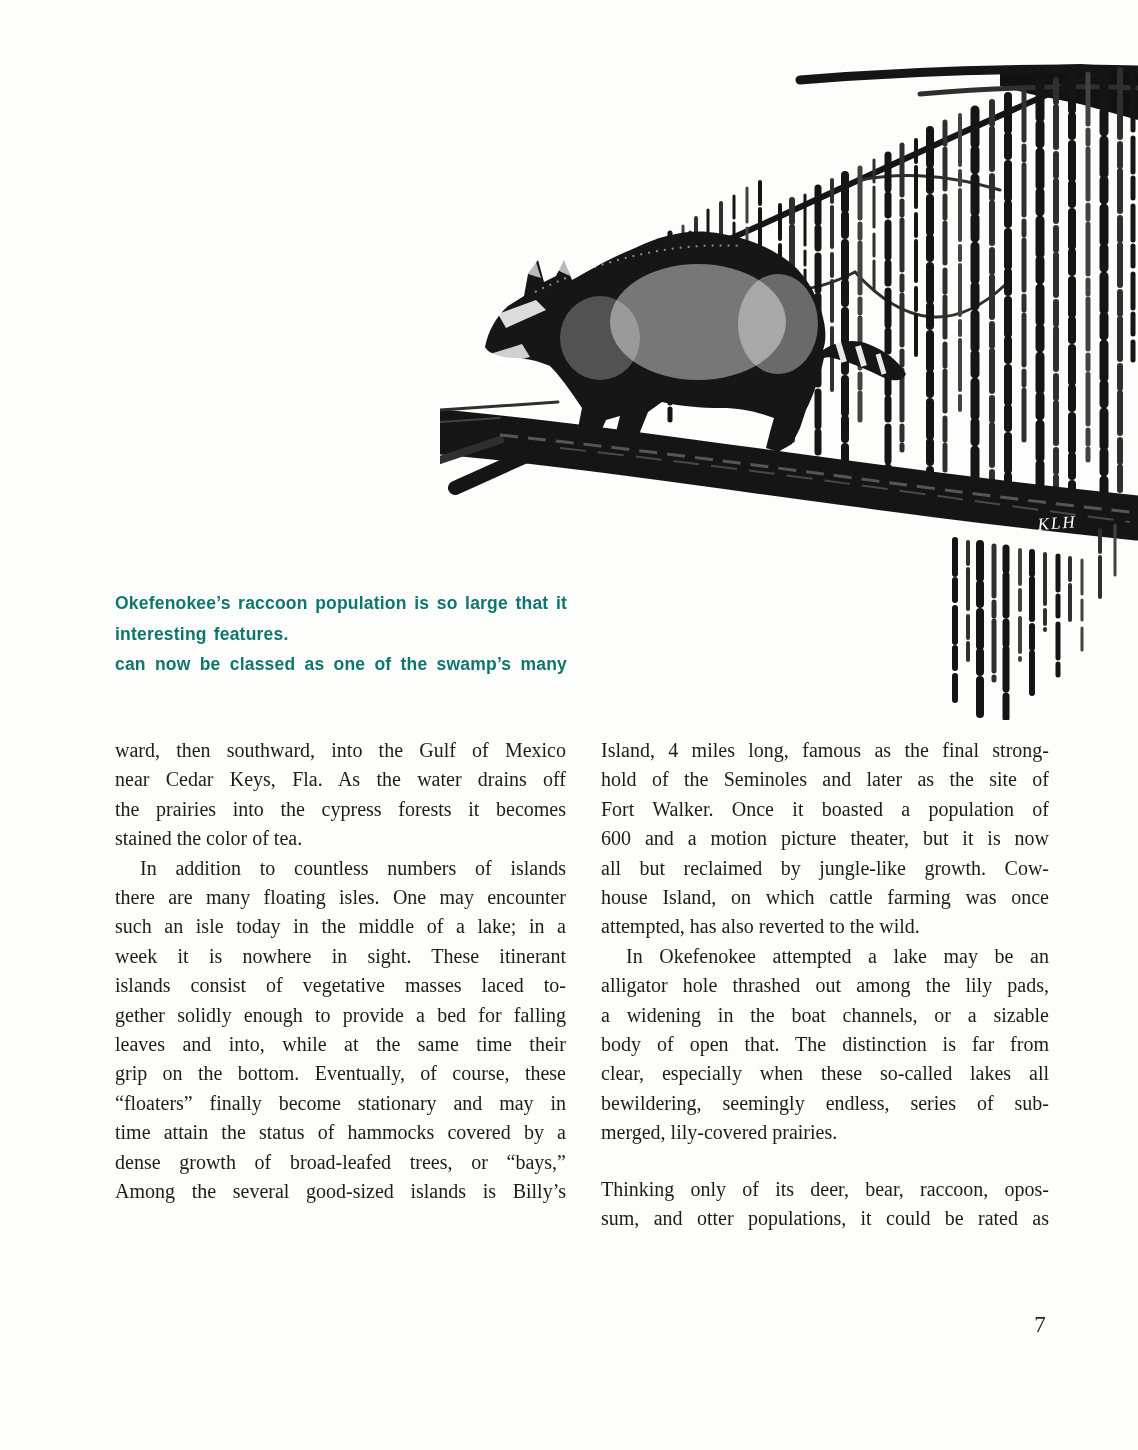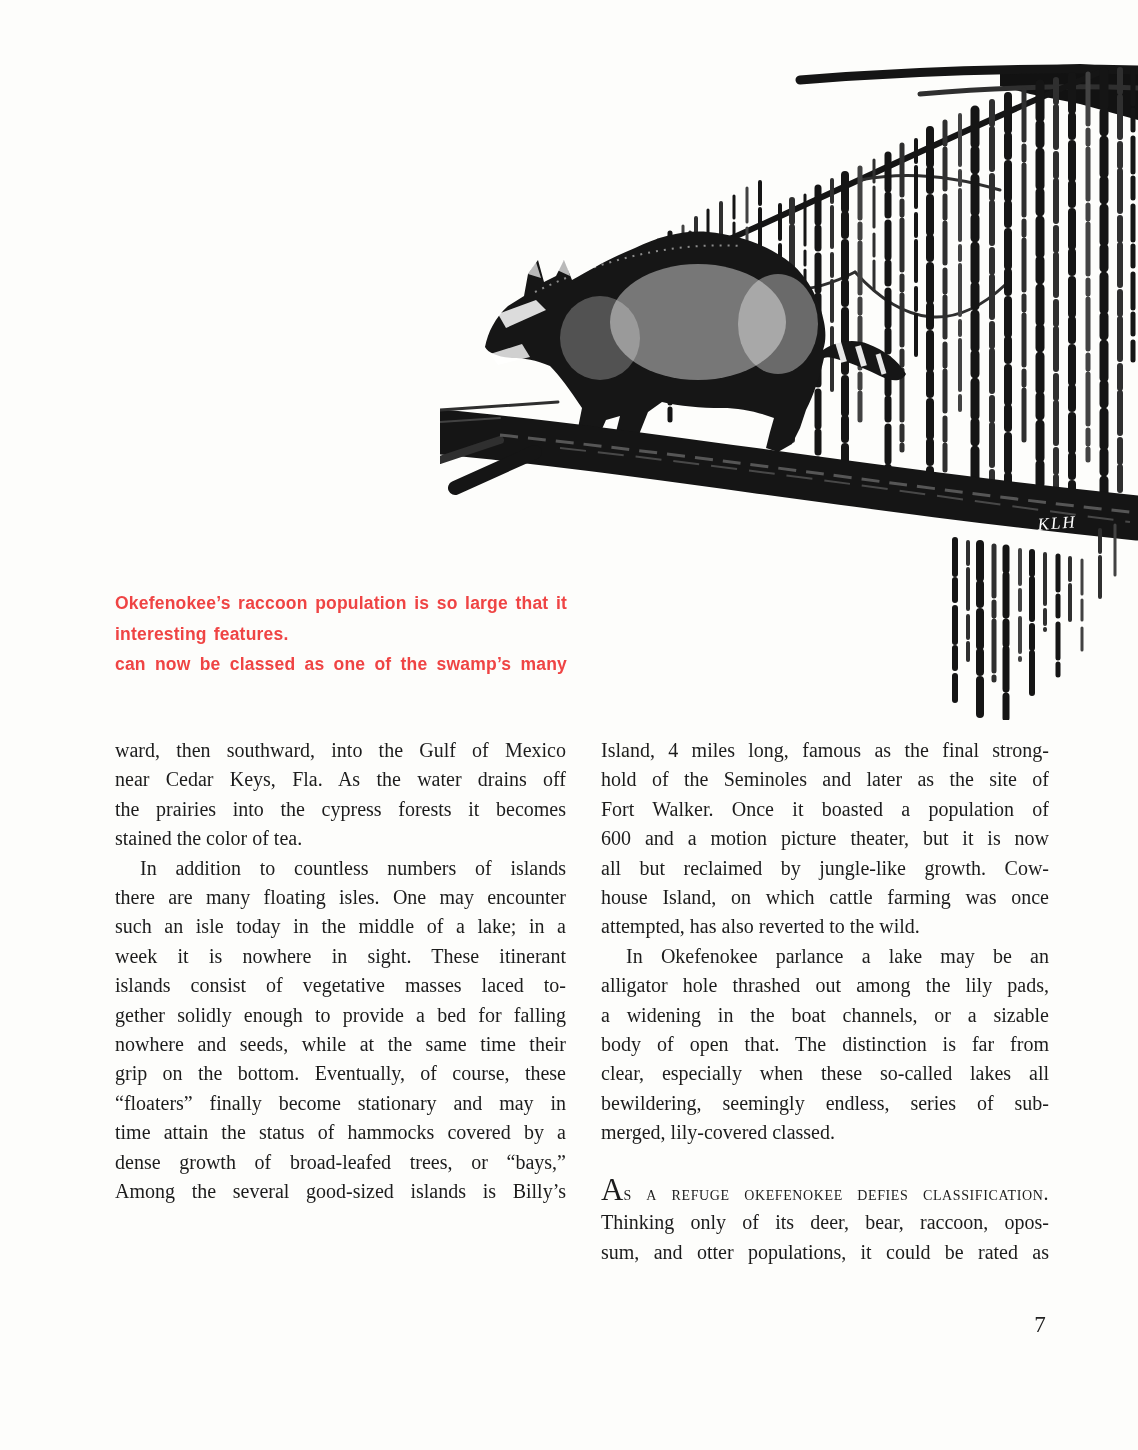--- a/index.html
+++ b/index.html
@@ -11,21 +11,21 @@
   .moss{stroke:#151515;stroke-linecap:round;fill:none;}
   .moss.l2{stroke:#2f2f2f;}
   .moss.l3{stroke:#424242;}
   .d1{stroke-dasharray:34 6 20 8;}
   .d2{stroke-dasharray:22 5 40 7;}
   .d3{stroke-dasharray:50 6 14 5;}
 
   
   #caption{position:absolute;left:115px;top:588px;width:452px;
            font-family:"Liberation Sans", sans-serif;font-weight:700;
-           font-size:17.5px;color:#ef4444;letter-spacing:.2px;word-spacing:2px;}
+           font-size:17.5px;color:#0f766e;letter-spacing:.2px;word-spacing:2px;}
   #caption .tline{line-height:30.5px;height:30.5px;}
 
   
   .bodycol{position:absolute;top:736px;width:451px;font-size:20px;line-height:29.4px;}
   #col-left{left:115px;}
   #col-right{left:601px;width:448px;}
   .tline{text-align:justify;white-space:normal;}
   .tline.j{text-align-last:justify;}
   .tline.e{text-align-last:left;}
   .tline.ind{padding-left:25px;}
@@ -161,49 +161,46 @@
       <div class="tline j">ward, then southward, into the Gulf of Mexico</div>
       <div class="tline j">near Cedar Keys, Fla. As the water drains off</div>
       <div class="tline j">the prairies into the cypress forests it becomes</div>
       <div class="tline e">stained the color of tea.</div>
       <div class="tline j ind">In addition to countless numbers of islands</div>
       <div class="tline j">there are many floating isles. One may encounter</div>
       <div class="tline j">such an isle today in the middle of a lake; in a</div>
       <div class="tline j">week it is nowhere in sight. These itinerant</div>
       <div class="tline j">islands consist of vegetative masses laced to-</div>
       <div class="tline j">gether solidly enough to provide a bed for falling</div>
-      <div class="tline j">nowhere and seeds, while at the same time their</div>
+      <div class="tline j">leaves and into, while at the same time their</div>
       <div class="tline j">grip on the bottom. Eventually, of course, these</div>
       <div class="tline j">“floaters” finally become stationary and may in</div>
       <div class="tline j">time attain the status of hammocks covered by a</div>
       <div class="tline j">dense growth of broad-leafed trees, or “bays,”</div>
       <div class="tline j">Among the several good-sized islands is Billy’s</div>
     </div>
 
   <div id="col-right" class="bodycol">
     <div>
         <div class="tline j">Island, 4 miles long, famous as the final strong-</div>
         <div class="tline j">hold of the Seminoles and later as the site of</div>
         <div class="tline j">Fort Walker. Once it boasted a population of</div>
         <div class="tline j">600 and a motion picture theater, but it is now</div>
         <div class="tline j">all but reclaimed by jungle-like growth. Cow-</div>
         <div class="tline j">house Island, on which cattle farming was once</div>
         <div class="tline e">attempted, has also reverted to the wild.</div>
-        <div class="tline j ind">In Okefenokee parlance a lake may be an</div>
+        <div class="tline j ind">In Okefenokee attempted a lake may be an</div>
         <div class="tline j">alligator hole thrashed out among the lily pads,</div>
         <div class="tline j">a widening in the boat channels, or a sizable</div>
         <div class="tline j">body of open that. The distinction is far from</div>
         <div class="tline j">clear, especially when these so-called lakes all</div>
         <div class="tline j">bewildering, seemingly endless, series of sub-</div>
-        <div class="tline e">merged, lily-covered classed.</div>
+        <div class="tline e">merged, lily-covered prairies.</div>
       </div>
     <div class="colgap"></div>
-    <div class="tline j">
-      <span class="lead-cap">A</span><span class="small-caps">s a refuge okefenokee defies classification.</span>
-    </div>
     <div>
         <div class="tline j">Thinking only of its deer, bear, raccoon, opos-</div>
         <div class="tline j">sum, and otter populations, it could be rated as</div>
       </div>
   </div>
 
   <div id="page-number">7</div>
 
 </div>
 

